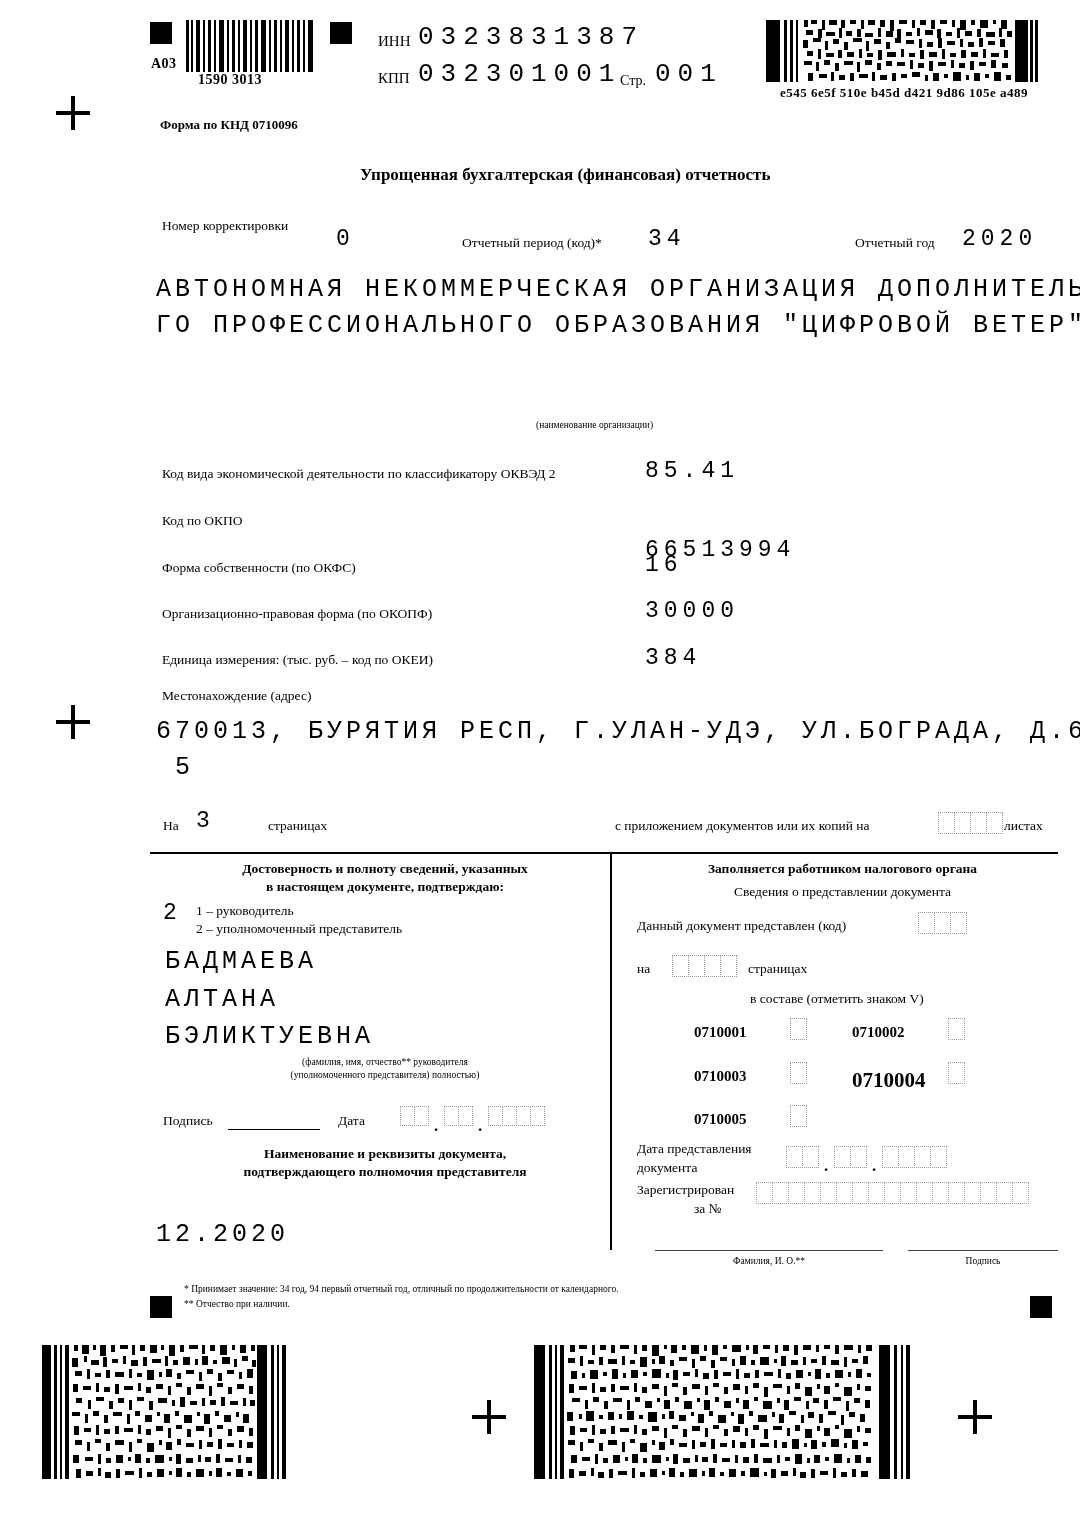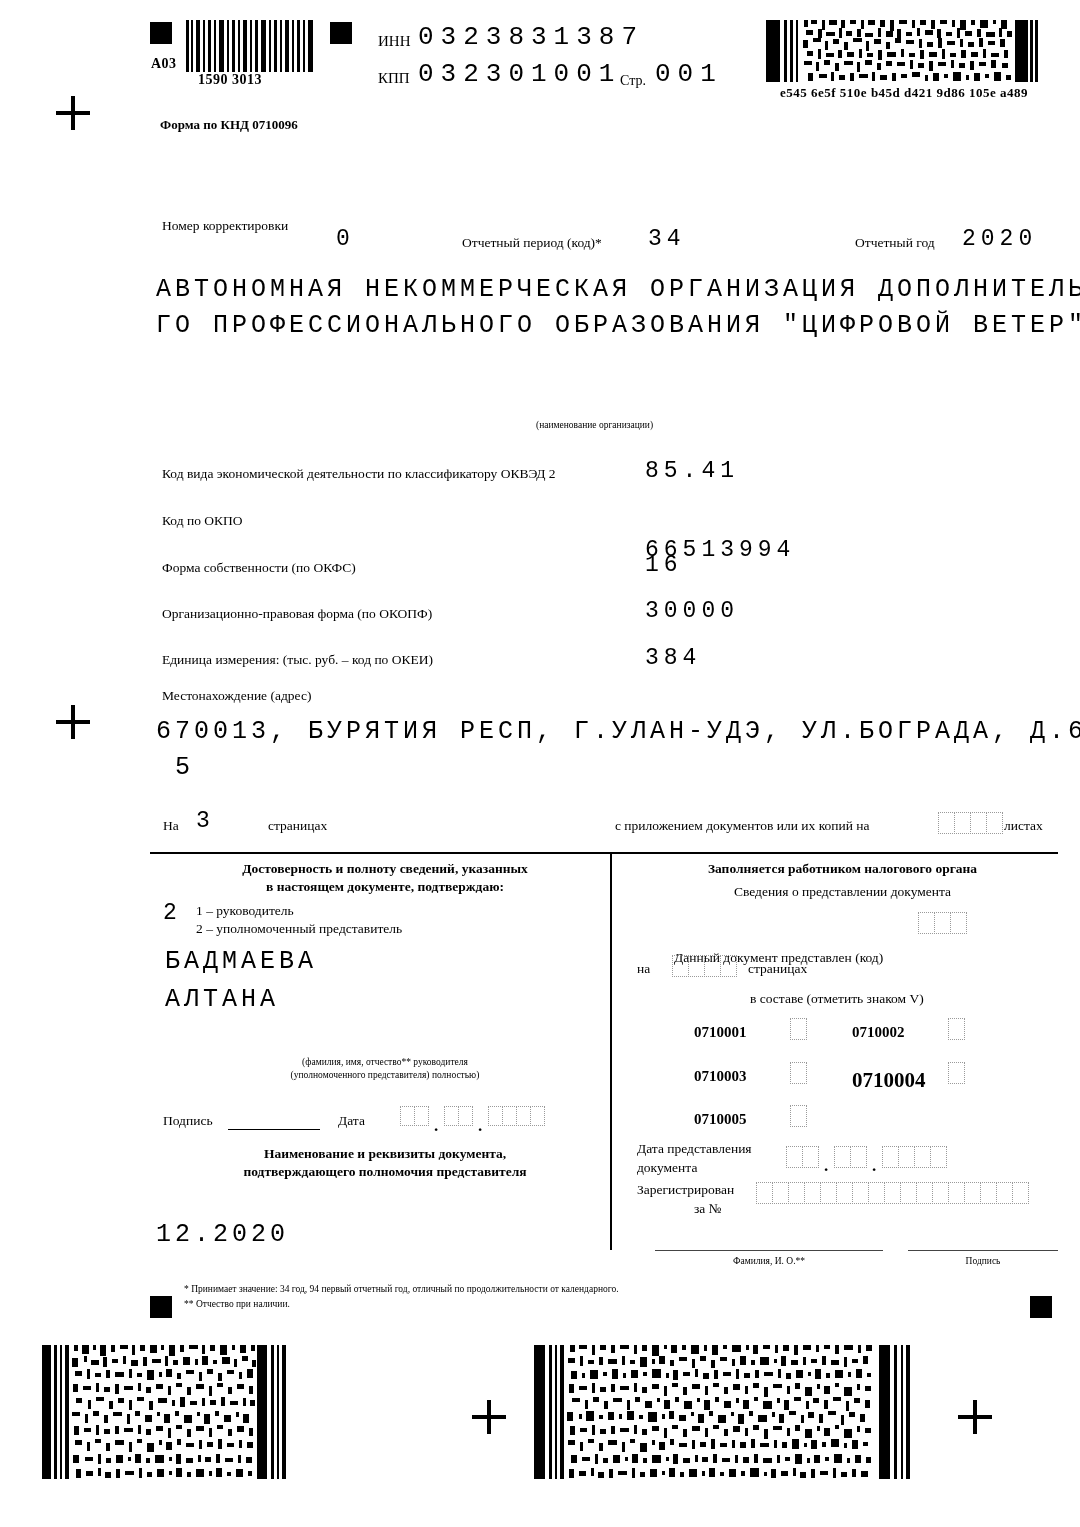--- a/index.html
+++ b/index.html
@@ -357,20 +357,21 @@
           <rect x="219" y="54" width="4" height="4"></rect>
         <rect x="228" y="52" width="7" height="9"></rect>
           <rect x="240" y="55" width="5" height="5"></rect>
       </g>
     </svg>
   </div>
   <div class="bc-label" style="left:780px; top:85px; font-size:13px;">e545 6e5f 510e b45d d421 9d86 105e a489</div>
 
   <div class="lbl bold" style="left:160px; top:118px; font-size:13px;">Форма по КНД 0710096</div>
 
+  <div class="title-main" style="left:360px; top:165px;">Упрощенная бухгалтерская (финансовая) отчетность</div>
 
   <div class="lbl" style="left:162px; top:218px;">Номер корректировки</div>
   <div class="mval" style="left:336px; top:226px;">0</div>
 
   <div class="lbl" style="left:462px; top:235px;">Отчетный период (код)*</div>
   <div class="mval" style="left:648px; top:226px;">34</div>
 
   <div class="lbl" style="left:855px; top:235px;">Отчетный год</div>
   <div class="mval" style="left:962px; top:226px;">2020</div>
 
@@ -417,20 +418,21 @@
   <div class="lbl bold center" style="left:190px; top:861px; width:390px; font-size:13.5px; white-space:normal;">Достоверность и полноту сведений, указанных</div>
   <div class="lbl bold center" style="left:190px; top:879px; width:390px; font-size:13.5px; white-space:normal;">в настоящем документе, подтверждаю:</div>
 
   <div class="mval" style="left:163px; top:900px;">2</div>
 
   <div class="lbl" style="left:196px; top:903px;">1 – руководитель</div>
   <div class="lbl" style="left:196px; top:921px;">2 – уполномоченный представитель</div>
 
   <div class="mval-lg" style="left:165px; top:944px;">БАДМАЕВА</div>
   <div class="mval-lg" style="left:165px; top:982px;">АЛТАНА</div>
+  <div class="mval-lg" style="left:165px; top:1019px;">БЭЛИКТУЕВНА</div>
 
   <div class="lbl-xs center" style="left:190px; top:1057px; width:390px;">(фамилия, имя, отчество** руководителя</div>
   <div class="lbl-xs center" style="left:190px; top:1070px; width:390px;">(уполномоченного представителя) полностью)</div>
 
   <div class="lbl" style="left:163px; top:1113px;">Подпись</div>
   <div class="rule" style="left:228px; top:1129px; width:92px;"></div>
 
   <div class="lbl" style="left:338px; top:1113px;">Дата</div>
   <div class="cells small" style="left:400px; top:1106px;">
     <div class="cell"></div>
@@ -450,21 +452,21 @@
   </div>
 
   <div class="lbl bold center" style="left:180px; top:1146px; width:410px;">Наименование и реквизиты документа,</div>
   <div class="lbl bold center" style="left:180px; top:1164px; width:410px;">подтверждающего полномочия представителя</div>
 
   <div class="mval-lg" style="left:156px; top:1217px;">12.2020</div>
 
   <div class="lbl bold center" style="left:630px; top:861px; width:425px; font-size:13.5px;">Заполняется работником налогового органа</div>
   <div class="lbl center" style="left:630px; top:884px; width:425px; font-size:13.5px;">Сведения о представлении документа</div>
 
-  <div class="lbl" style="left:674px; top:918px;margin-top:32px;">Данный документ представлен (код)</div>
+  <div class="lbl" style="left:637px; top:918px;">Данный документ представлен (код)</div>
   <div class="cells" style="left:918px; top:912px;">
     <div class="cell"></div>
     <div class="cell"></div>
     <div class="cell"></div>
   </div>
 
   <div class="lbl" style="left:637px; top:961px;">на</div>
   <div class="cells" style="left:672px; top:955px;">
     <div class="cell"></div>
     <div class="cell"></div>

